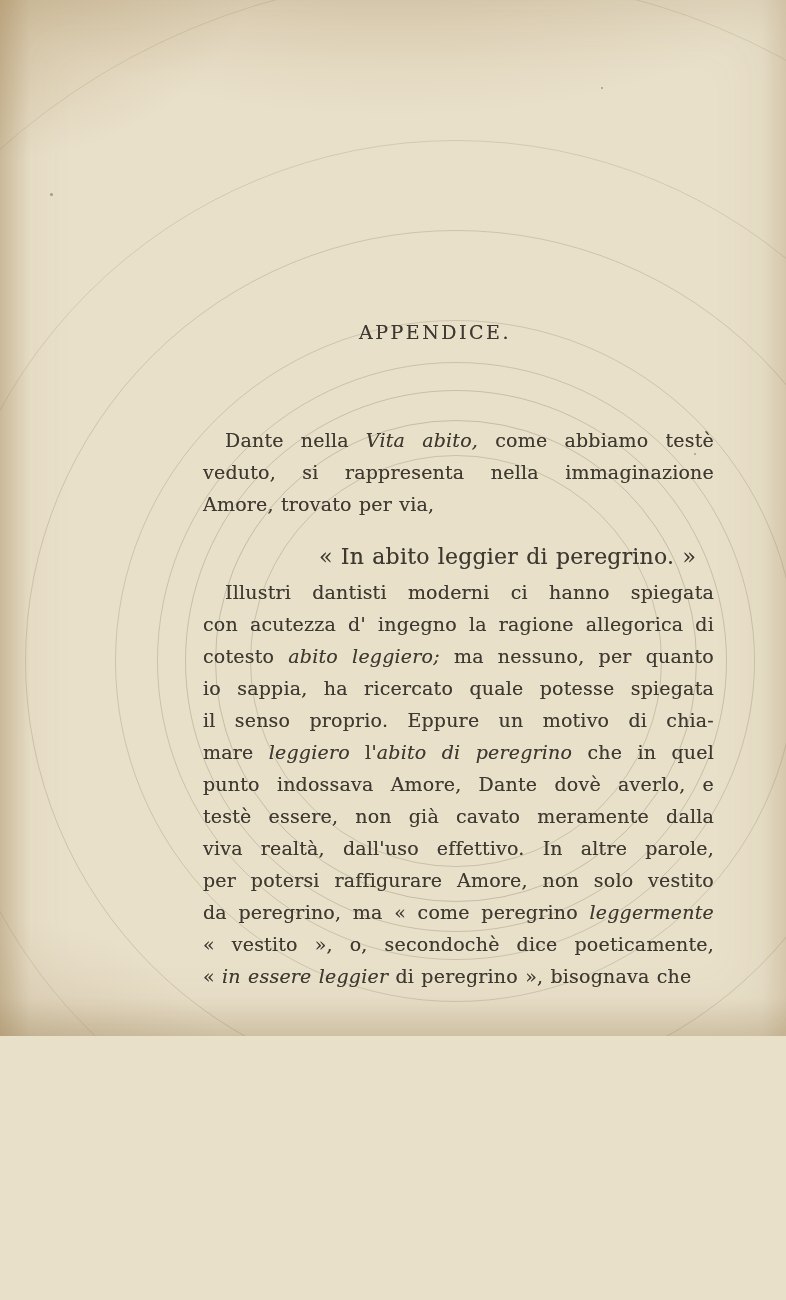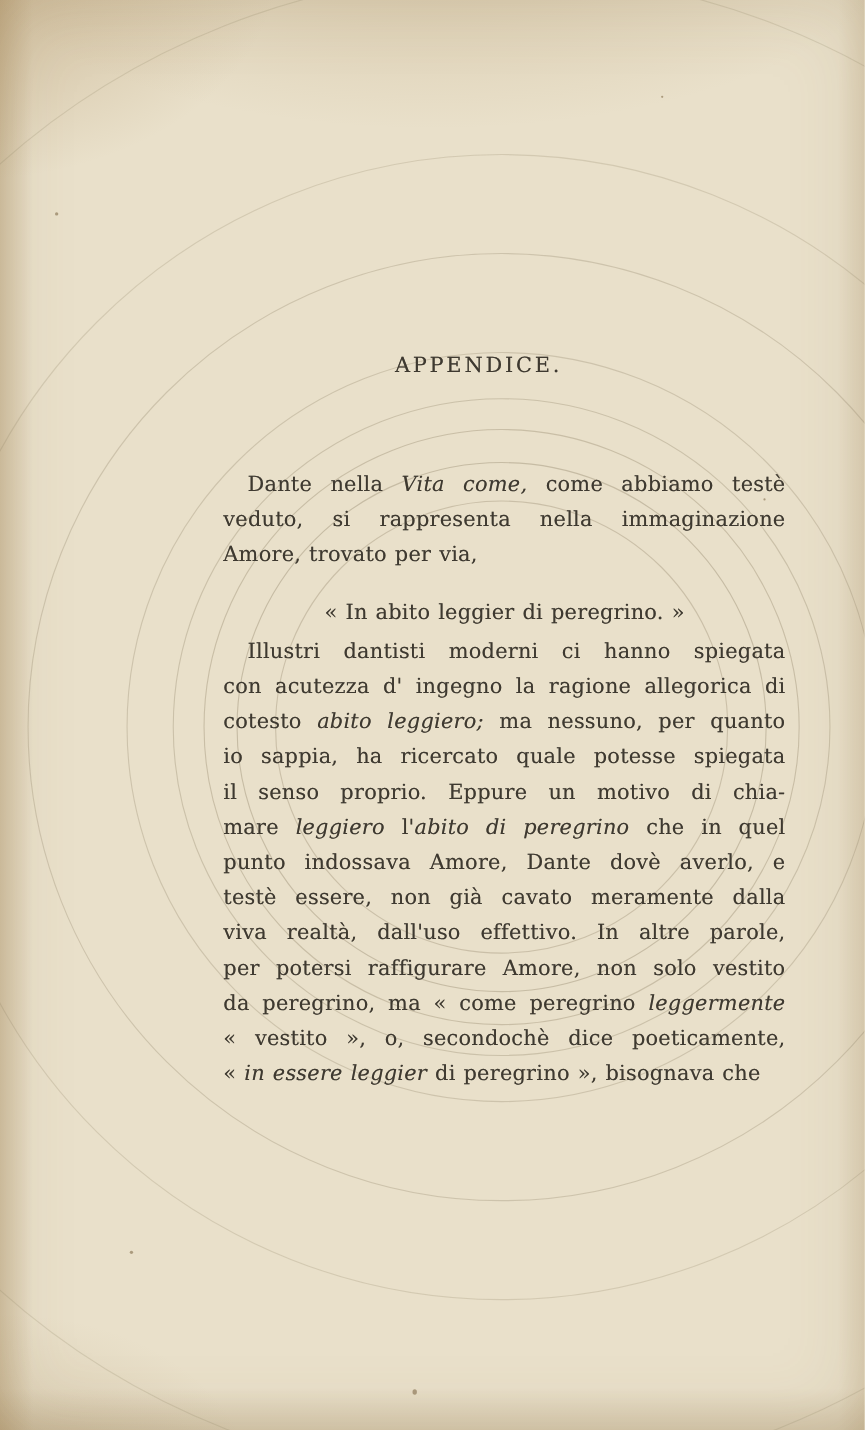--- a/index.html
+++ b/index.html
@@ -4,21 +4,21 @@
 <style>
   html, body { margin: 0; padding: 0; }
   body {
     width: 786px; height: 1300px;
     font-family: "DejaVu Serif", serif;
     overflow: hidden;
     background: #e9e0ca;
   }
   .page {
     position: relative;
-    width: 786px; height: 1300px;
+    width: 786px; height: 1036px;
     overflow: hidden;
     background:
       radial-gradient(ellipse 420px 300px at -30px -40px, rgba(163,129,78,0.42), rgba(163,129,78,0) 68%),
       radial-gradient(ellipse 560px 240px at 50% -70px, rgba(170,140,92,0.30), rgba(170,140,92,0) 78%),
       linear-gradient(90deg, rgba(158,126,76,0.30), rgba(158,126,76,0) 30px),
       linear-gradient(270deg, rgba(158,126,76,0.15), rgba(158,126,76,0) 24px),
       linear-gradient(0deg, rgba(140,112,66,0.20), rgba(140,112,66,0) 38px),
       radial-gradient(ellipse 320px 220px at 0% 104%, rgba(150,118,70,0.22), rgba(150,118,70,0) 72%),
       #e9e0ca;
     box-shadow: inset 0 0 70px rgba(130,100,55,0.18);
@@ -54,22 +54,22 @@
     letter-spacing: 0.2px;
     word-spacing: 1px;
     text-shadow: 0 0 0.5px rgba(62,57,48,0.5);
   }
   .line { height: 32px; line-height: 32px; white-space: normal; }
   .just { text-align: justify; text-align-last: justify; }
   .ind  { text-indent: 22px; }
   .it   { font-style: italic; }
   .verse {
     margin-top: 21px;
-    margin-left: 92px;
-    font-size: 19px;
+    margin-left: 116px;
+    font-size: 22px;
   }
   .main-par { margin-top: 3px; }
 </style>
 </head>
 <body style="background: rgb(233, 224, 202);">
 
 <div class="page">
 
   <div>
     <div class="arc" style="left:250px; top:455px; width:410px; height:410px; opacity:0.34;"></div>
@@ -85,21 +85,21 @@
   <div class="speck" style="left:50px;  top:193px;"></div>
   <div class="speck" style="left:601px; top:87px;  width:2px; height:2px;"></div>
   <div class="speck" style="left:118px; top:1137px;"></div>
   <div class="speck" style="left:375px; top:1263px; width:4px; height:5px;"></div>
   <div class="speck" style="left:694px; top:453px; width:2px; height:2px;"></div>
 
   <div class="title" style="color: rgb(62, 57, 48);">APPENDICE.</div>
 
   <div class="text-block" style="color: rgb(62, 57, 48);">
     <div class="par">
-        <div class="line just ind"><span>Dante nella </span><span class="it">Vita come,</span><span> come abbiamo testè</span></div>
+        <div class="line just ind"><span>Dante nella </span><span class="it">Vita abito,</span><span> come abbiamo testè</span></div>
         <div class="line just"><span>veduto, si rappresenta nella immaginazione</span></div>
         <div class="line"><span>Amore, trovato per via,</span></div>
       </div>
     <div class="verse">
         <div class="line"><span>« In abito leggier di peregrino. »</span></div>
       </div>
     <div class="main-par">
         <div class="line just ind"><span>Illustri dantisti moderni ci hanno spiegata</span></div>
         <div class="line just"><span>con acutezza d' ingegno la ragione allegorica di</span></div>
         <div class="line just"><span>cotesto </span><span class="it">abito leggiero;</span><span> ma nessuno, per quanto</span></div>

